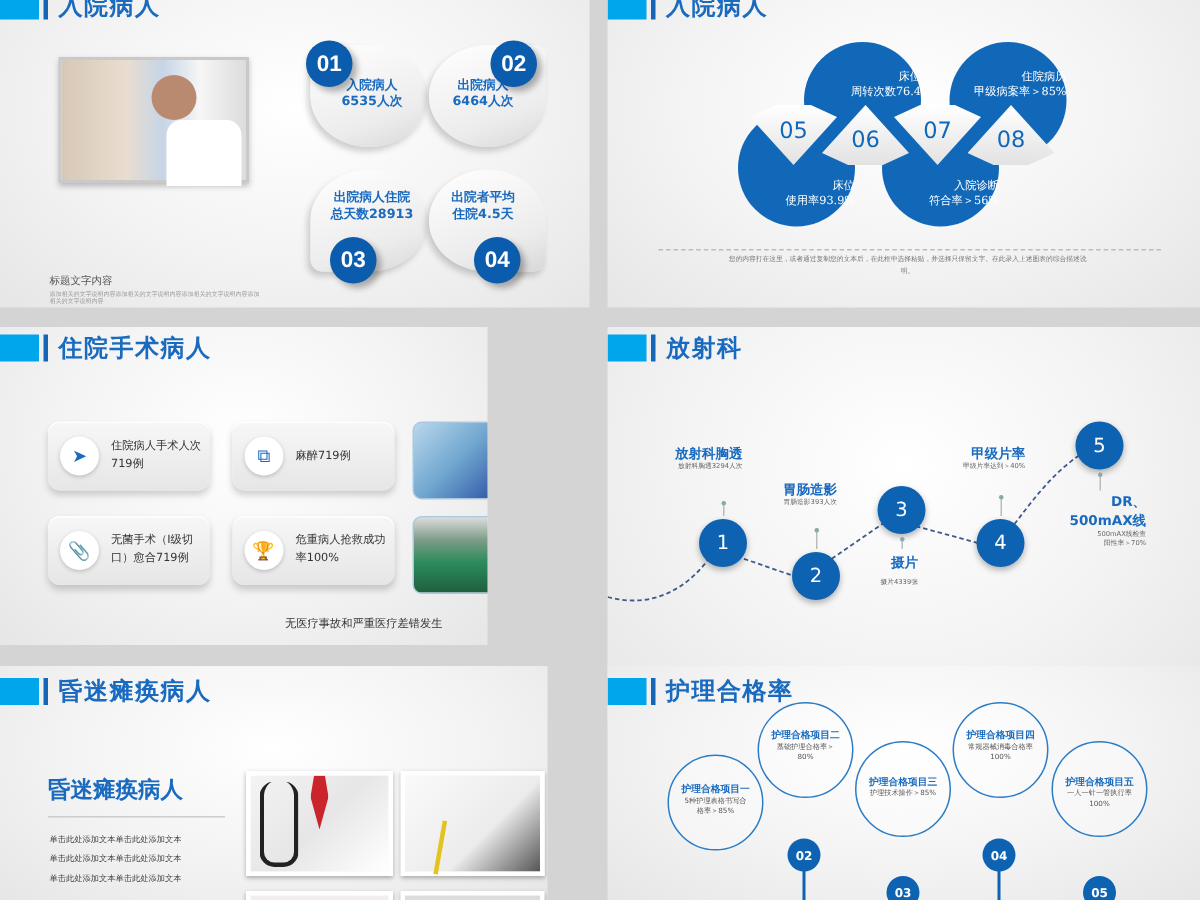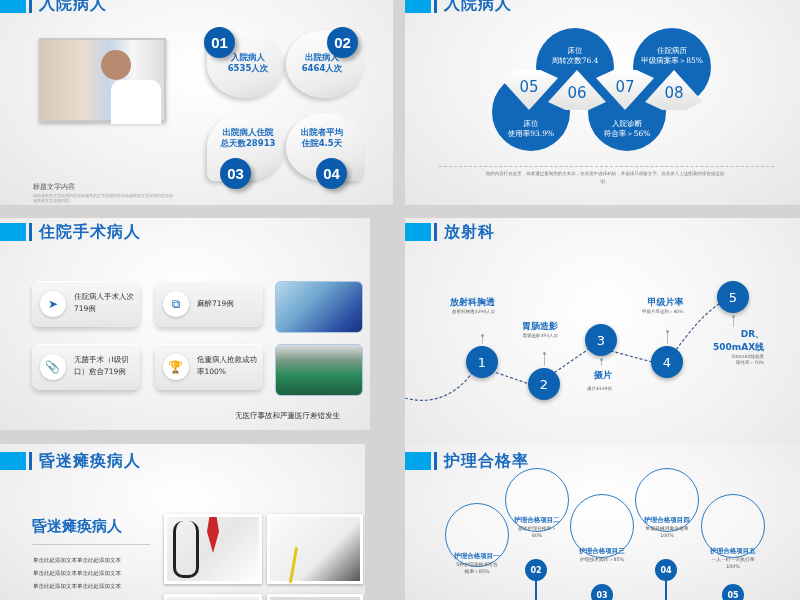--- a/index.html
+++ b/index.html
@@ -2,21 +2,21 @@
 <html><head>
 <meta charset="utf-8">
 <style>
   * { margin: 0; padding: 0; box-sizing: border-box; }
   html, body { width: 800px; height: 600px; overflow: hidden; background: #d4d4d4; font-family: "DejaVu Sans", "Liberation Sans", sans-serif; }
   .grid { position: relative; width: 800px; height: 600px; }
   .slide { position: absolute; overflow: hidden;
     background: radial-gradient(ellipse at 50% 35%, #ffffff 0%, #f3f3f3 55%, #e6e6e6 100%); }
   .s1 { left: 0; top: 0; width: 393px; height: 205px; }
   .s2 { left: 405px; top: 0; width: 395px; height: 205px; }
-  .s3 { left: 0; top: 218px; width: 370px; height: 212px; }
+  .s3 { left: 0; top: 218px; width: 325px; height: 212px; }
   .s4 { left: 405px; top: 218px; width: 395px; height: 264px; }
   .s5 { left: 0; top: 444px; width: 365px; height: 156px; }
   .s6 { left: 405px; top: 444px; width: 395px; height: 156px; }
 
   .hdr { position: absolute; left: 0; height: 18px; display: flex; align-items: center; }
   .hdr .blk { width: 26px; height: 18px; background: #00a6ec; }
   .hdr .bar { width: 3px; height: 18px; background: #1565b8; margin-left: 3px; }
   .hdr .ttl { margin-left: 7px; font-size: 16px; font-weight: bold; color: #1a6bbf; letter-spacing: 1px; }
 
   
@@ -33,21 +33,21 @@
   .drop.tr { border-radius: 50% 8px 50% 50%; }
   .drop.bl { border-radius: 50% 50% 50% 8px; }
   .drop.br { border-radius: 50% 50% 8px 50%; }
   .drop .txt { position: absolute; left: 8px; right: 4px; top: 22px; font-size: 8.5px; font-weight: bold; color: #1a6bbf; text-align: center; line-height: 11px; }
   .num { position: absolute; width: 31px; height: 31px; border-radius: 50%; background: #0b5cad; color: #fff;
     font-family: "Liberation Sans Narrow", "Liberation Sans", sans-serif; font-size: 15px; font-weight: bold; display: flex; align-items: center; justify-content: center;
     box-shadow: 3px 3px 4px rgba(0,0,0,.3); }
 
   
   .bc { position: absolute; width: 78px; height: 78px; border-radius: 50%; background: #1168b9; color: #fff; font-family: "DejaVu Serif", serif;
-    font-size: 7.5px; text-align: center; line-height: 10px; }
+    font-size: 7.5px; text-align: right; line-height: 10px; }
   .bc span { display: block; }
   .fan { position: absolute; width: 58px; height: 40px; background: linear-gradient(180deg, #ffffff 0%, #e2e2e2 100%);
     clip-path: polygon(0 20%, 30% 0, 70% 0, 100% 20%, 50% 100%); color: #1168b9; font-size: 15px; display: flex; align-items: center; justify-content: center; padding-bottom: 6px; }
   .fan.up { clip-path: polygon(50% 0, 100% 80%, 70% 100%, 30% 100%, 0 80%); padding-bottom: 0; padding-top: 6px; text-align: right; }
   .dotline { position: absolute; left: 34px; top: 166px; width: 335px; border-top: 1px dashed #bbb; }
   .s2-desc { position: absolute; left: 80px; width: 240px; top: 170px; font-size: 4.5px; color: #777; text-align: center; line-height: 8px; }
 
   
   .card { position: absolute; width: 108px; height: 46px; background: linear-gradient(180deg, #f7f7f7 0%, #e6e6e6 100%);
     border-radius: 8px; box-shadow: 0 3px 5px rgba(0,0,0,.18), inset 0 1px 0 #fff; }
@@ -79,21 +79,21 @@
   .i1::before { content: ""; position: absolute; left: 40px; top: 0; width: 12px; height: 36px; background: #c9252b; clip-path: polygon(20% 0, 80% 0, 100% 40%, 50% 100%, 0 40%); }
   .i1::after { content: ""; position: absolute; left: 6px; top: 4px; width: 20px; height: 54px; border: 3px solid #222; border-radius: 10px; border-top: none; }
   .i2 { left: 267px; top: 70px; width: 96px; height: 70px; background: linear-gradient(135deg, #fafafa 0%, #ececec 60%, #555 100%); }
   .i2::before { content: ""; position: absolute; left: 22px; top: 30px; width: 3px; height: 36px; background: #e4c31e; transform: rotate(10deg); }
   .i3 { left: 164px; top: 150px; width: 98px; height: 20px; background: #f3eeee; }
   .i3::before { content: ""; position: absolute; left: 30px; top: 3px; width: 30px; height: 20px; border-radius: 50%; background: #e32a2a; }
   .i4 { left: 267px; top: 150px; width: 96px; height: 20px; background: #dcdcdc; }
 
   
   .oc { position: absolute; border-radius: 50%; border: 1.5px solid #2b7cc6; background: rgba(255,255,255,.35); text-align: center; }
-  .oc .t { font-size: 6.5px; font-weight: bold; color: #1a6bbf; margin-top: 30px; }
+  .oc .t { font-size: 6.5px; font-weight: bold; color: #1a6bbf; }
   .oc .d { font-size: 4.8px; color: #555; line-height: 7px; }
   .od { position: absolute; width: 22px; height: 22px; border-radius: 50%; background: #0d62b2; color: #fff; font-size: 8px; font-weight: bold;
     display: flex; align-items: center; justify-content: center; }
   .stick { position: absolute; width: 2px; background: #0d62b2; }
 </style>
 </head>
 <body>
 
 <div class="grid">
 

